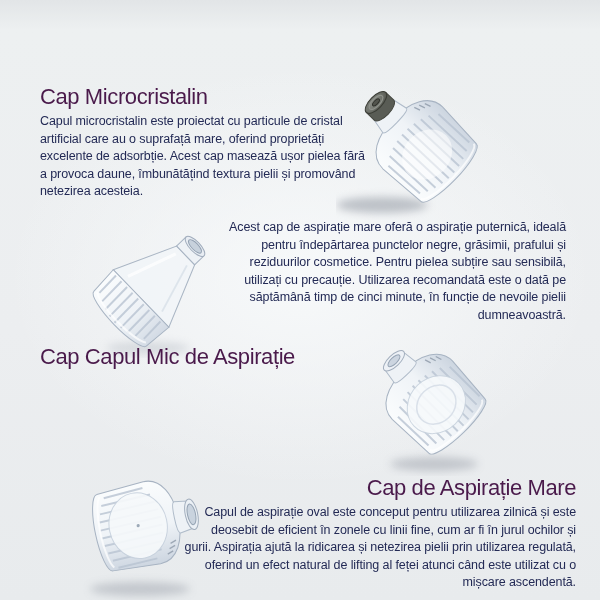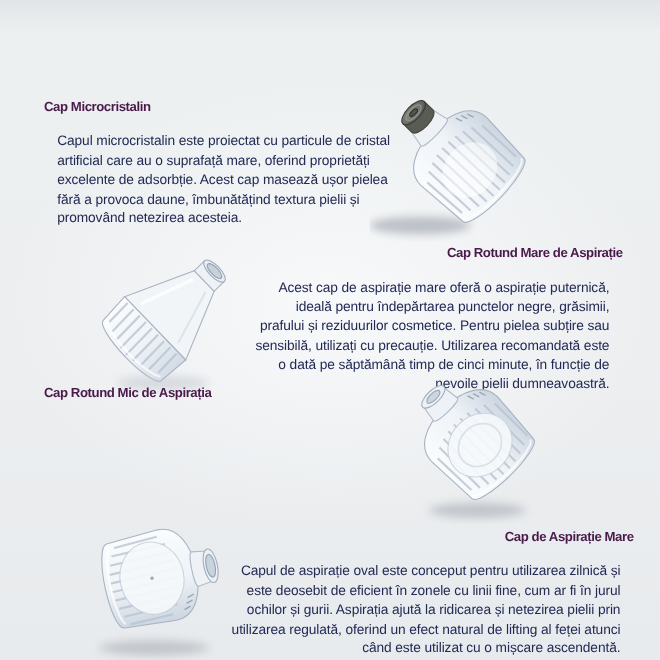--- a/index.html
+++ b/index.html
@@ -5,25 +5,25 @@
   html,body{margin:0;padding:0;}
   .stage{
     position:relative;width:600px;height:600px;overflow:hidden;
     font-family:"Liberation Sans",sans-serif;
     background:
       radial-gradient(ellipse 420px 300px at 50% 46%, rgba(248,250,251,.9) 0%, rgba(248,250,251,0) 70%),
       linear-gradient(180deg,#e2e5e7 0%,#edf0f1 5%,#eceef0 55%,#e8ebed 100%);
   }
   .section{position:absolute;}
   .section h2{
-    margin:0 0 5px 0;font-size:12px;line-height:22px;font-weight:700;
+    margin:0 0 5px 0;font-size:22px;line-height:22px;font-weight:400;
     letter-spacing:-0.4px;color:#4a1a4b;
   }
   .section p{
-    margin:12px;font-size:12.5px;line-height:17.5px;letter-spacing:-0.1px;
+    margin:0;font-size:12.5px;line-height:17.5px;letter-spacing:-0.1px;
     color:#232a55;
   }
   .align-right{text-align:right;}
   .s1{left:40px;top:86px;width:330px;}
   .s2{right:34px;top:219px;width:348px;}
   .s3{left:40px;top:346px;width:330px;}
   .s3 p{margin-top:8px;}
   .s4{right:24px;top:477px;width:392px;}
   svg.head{position:absolute;display:block;}
 </style>
@@ -79,21 +79,20 @@
       </g>
       <g stroke="#8d99a8" stroke-width="1.3" opacity="0.8">
         <line x1="104" y1="42" x2="106" y2="48"></line>
           <line x1="109" y1="44" x2="111" y2="50"></line>
           <line x1="114" y1="47" x2="116" y2="53"></line>
       </g>
     </g>
   </svg>
 
   <div class="section s2 align-right">
-    <h2>Cap Rotund Mare de Aspirație</h2>
     <p>Acest cap de aspirație mare oferă o aspirație puternică, ideală pentru îndepărtarea punctelor negre, grăsimii, prafului și reziduurilor cosmetice. Pentru pielea subțire sau sensibilă, utilizați cu precauție. Utilizarea recomandată este o dată pe săptămână timp de cinci minute, în funcție de nevoile pielii dumneavoastră.</p>
   </div>
 
   <svg class="head" style="left:74px;top:216px;width:160px;height:142px" viewBox="0 0 160 142" role="img">
     <defs>
       <linearGradient id="bg2" x1="0" y1="0" x2="1" y2="0">
         <stop offset="0" stop-color="#fafcfd"></stop>
           <stop offset="0.55" stop-color="#eff3f7"></stop>
           <stop offset="1" stop-color="#d2dae4"></stop>
       </linearGradient>
@@ -121,21 +120,21 @@
       <path d="M45,115 A36,8 0 0 0 115,115" fill="none" stroke="#ffffff" stroke-width="2" opacity="0.7"></path>
       <g>
         <path d="M67,13 L67,26 L93,26 L93,13 Z" fill="#eef2f6" stroke="#a7b3c2" stroke-width="1"></path>
         <ellipse cx="80" cy="13" rx="13" ry="5.2" fill="#e8edf3" stroke="#9fabbb" stroke-width="1"></ellipse>
         <ellipse cx="80" cy="13" rx="8.8" ry="3.4" fill="#c7d1dc" stroke="#92a0b1" stroke-width="1"></ellipse>
       </g>
     </g>
   </svg>
 
   <div class="section s3">
-    <h2>Cap Rotund Mic de Aspirația</h2>
+    <h2>Cap Capul Mic de Aspirație</h2>
   </div>
 
   <svg class="head" style="left:352px;top:326px;width:152px;height:150px" viewBox="0 0 152 150" role="img">
     <defs>
       <linearGradient id="bg3" x1="0" y1="0" x2="1" y2="0">
         <stop offset="0" stop-color="#fafcfd"></stop>
           <stop offset="0.55" stop-color="#eff3f7"></stop>
           <stop offset="1" stop-color="#ccd5e0"></stop>
       </linearGradient>
       <filter id="bl3" x="-60%" y="-60%" width="220%" height="220%">

